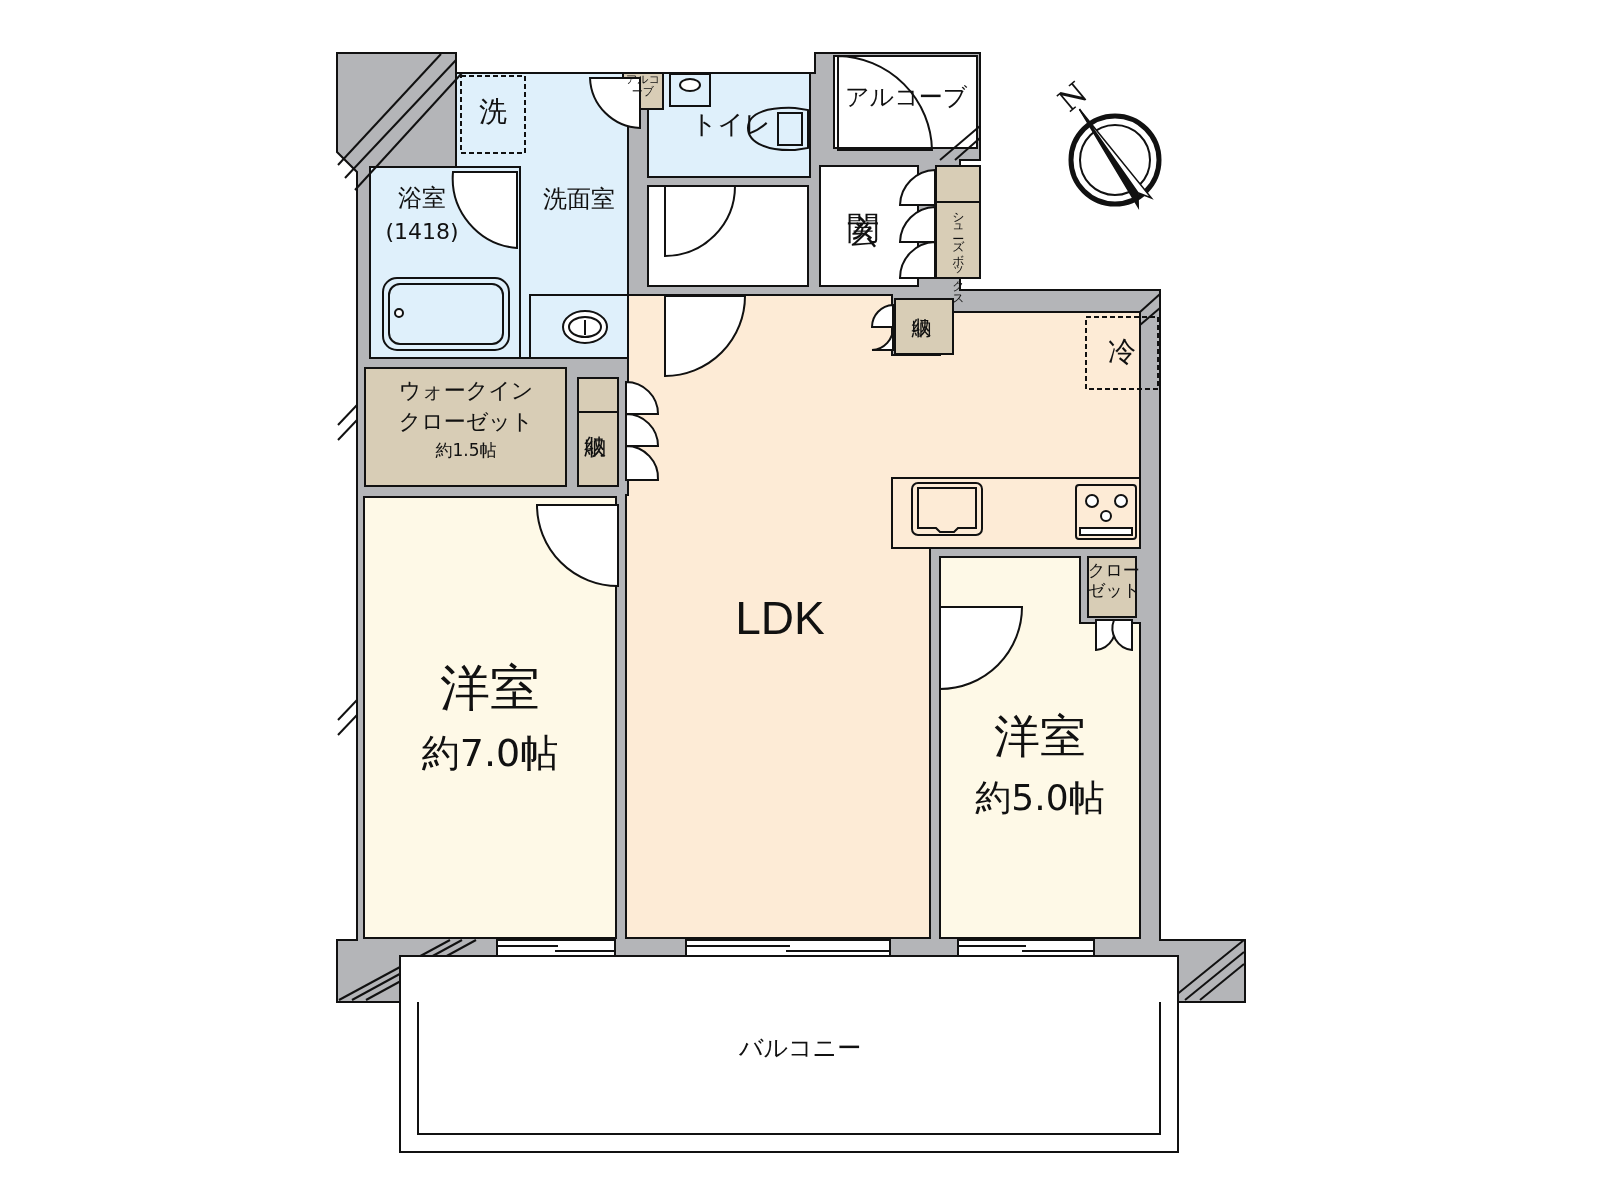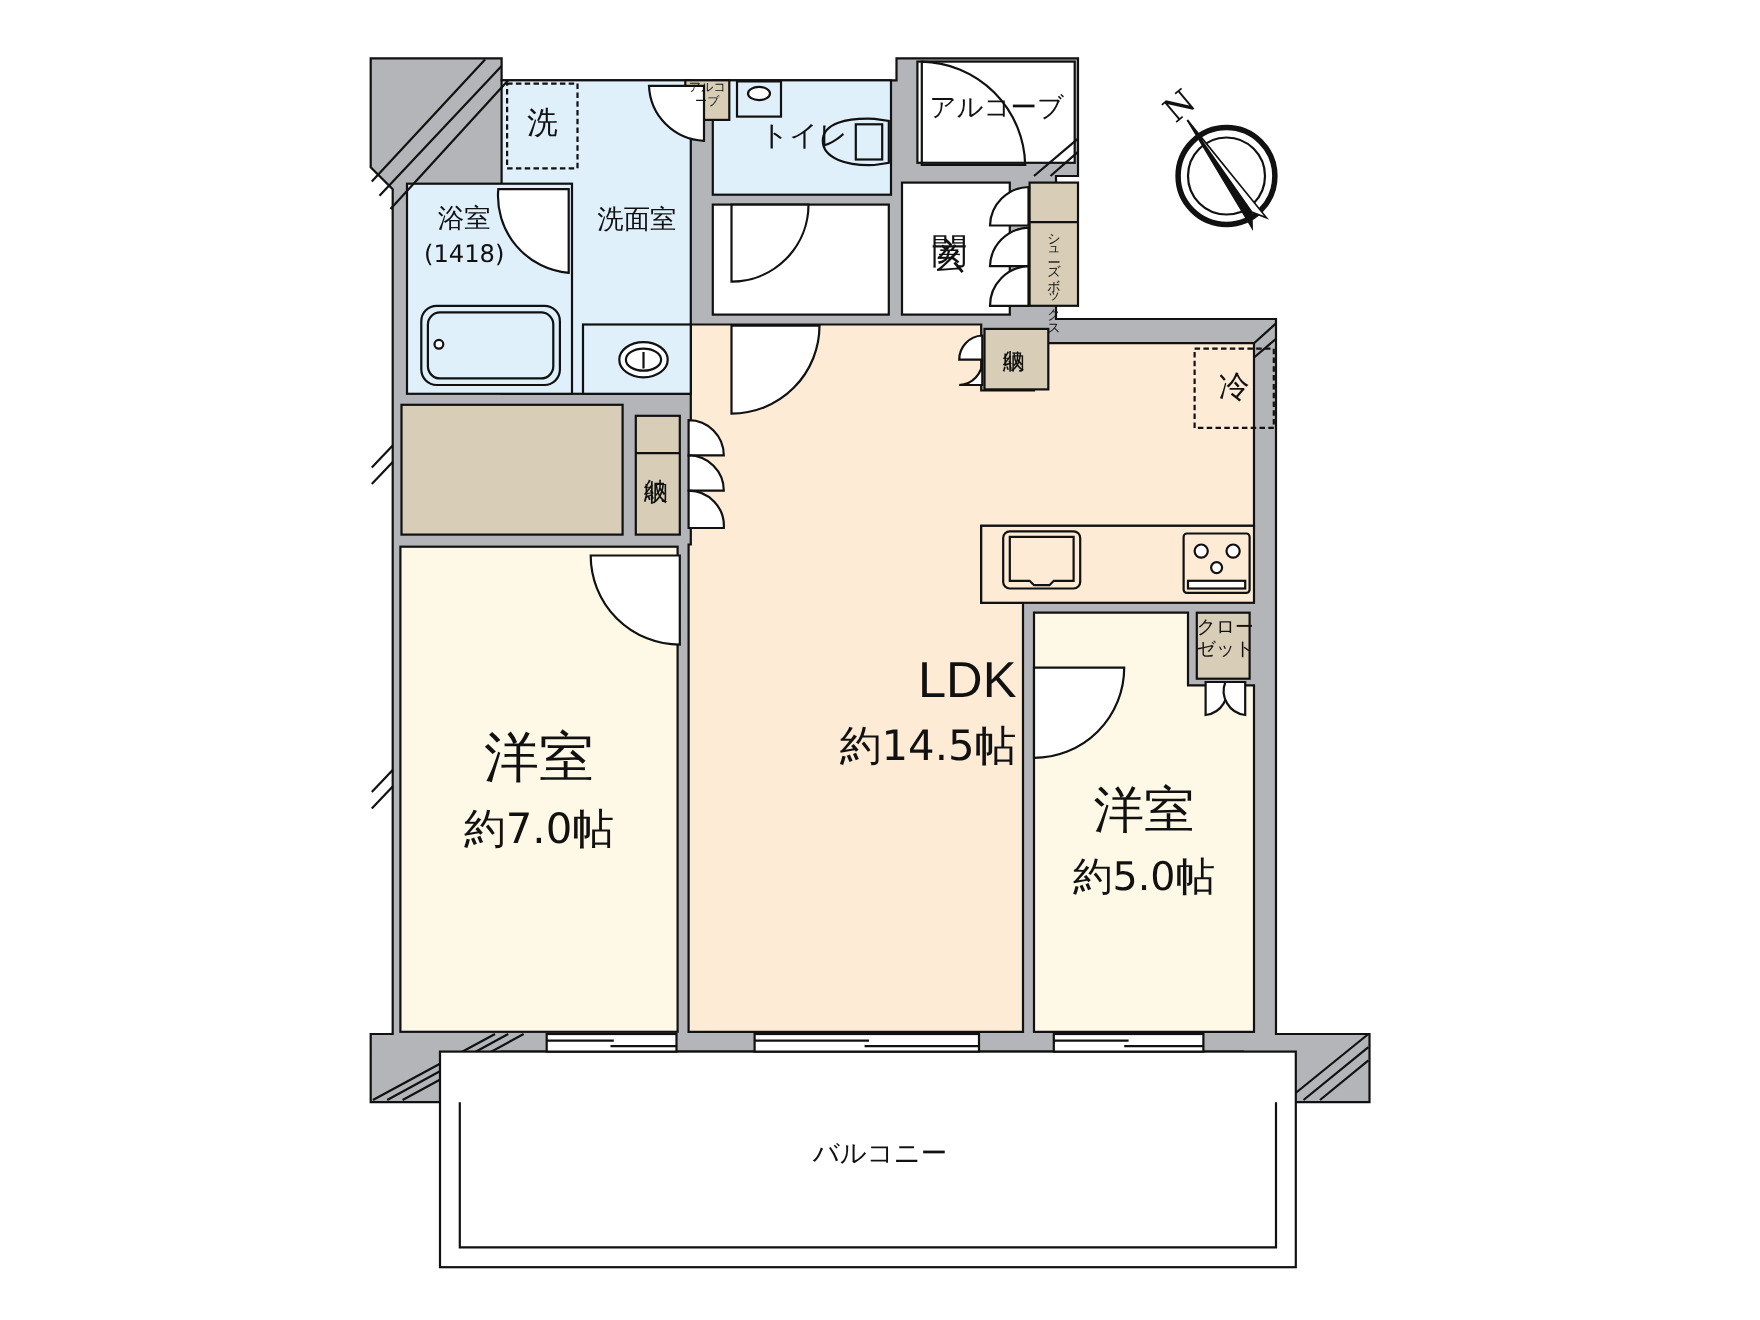--- a/index.html
+++ b/index.html
@@ -195,26 +195,30 @@
 <div class="lbl vert" style="left:845px;top:188px;font-size:32px;">玄関</div>
 
 <div class="lbl" style="left:938px;top:204px;width:40px;height:72px;font-size:12px;line-height:1.05;">
   <span class="vert" style="display:inline-block;height:70px;">シューズボックス</span>
 </div>
 
 <div class="lbl vert" style="left:910px;top:302px;font-size:20px;">収納</div>
 
 <div class="lbl" style="left:1094px;top:336px;width:56px;font-size:28px;">冷</div>
 
+<div class="lbl" style="left:366px;top:378px;width:200px;font-size:22px;">
+  <div>ウォークイン</div>
+  <div style="margin-top:6px;">クローゼット</div>
+  <div style="margin-top:6px;font-size:17px;">約1.5帖</div>
+</div>
 
 <div class="lbl vert" style="left:583px;top:418px;font-size:22px;">収納</div>
 
-<div class="lbl" style="left:684px;top:592px;width:240px;text-align:right;">
+<div class="lbl" style="left:660px;top:592px;width:240px;">
   <div style="font-size:46px;font-family:'Liberation Sans',sans-serif;">LDK</div>
-  <div style="font-size:38px;margin-top:12px;">約14.5帖</div>
 </div>
 
 <div class="lbl" style="left:380px;top:660px;width:220px;">
   <div style="font-size:50px;">洋室</div>
   <div style="font-size:38px;margin-top:14px;">約7.0帖</div>
 </div>
 
 <div class="lbl" style="left:940px;top:710px;width:200px;">
   <div style="font-size:46px;">洋室</div>
   <div style="font-size:36px;margin-top:14px;">約5.0帖</div>

